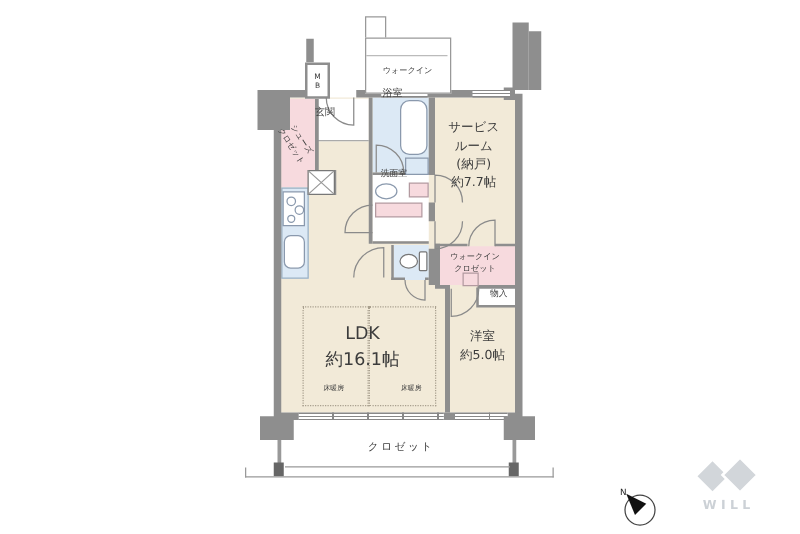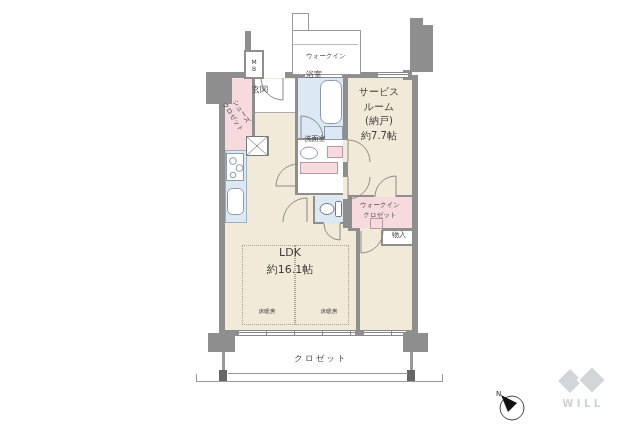--- a/index.html
+++ b/index.html
@@ -141,29 +141,31 @@
   <div class="line" style="left:228px;top:373px;width:180px;height:1px"></div>
   <div class="line" style="left:196px;top:381px;width:247px;height:1px"></div>
   <div class="line" style="left:196px;top:374px;width:1px;height:8px"></div>
   <div class="line" style="left:442px;top:374px;width:1px;height:8px"></div>
 
   <div class="lbl" style="left:242px;top:84px;width:36px;font-size:8px">玄関</div>
   <div class="lbl" style="left:212px;top:104px;width:50px;font-size:6.5px;line-height:1.6;transform:rotate(57deg)">シューズ
 クロゼット</div>
   <div class="lbl" style="left:299px;top:69px;width:30px;font-size:8px">浴室</div>
   <div class="lbl" style="left:298px;top:135px;width:34px;font-size:7px">洗面室</div>
-  <div class="lbl" style="left:346px;top:85px;width:66px;font-size:10px;line-height:1.45">サービス
+  <div class="lbl" style="left:346px;top:96px;width:66px;font-size:10px;line-height:1.45">サービス
 ルーム
 (納戸)
 約7.7帖</div>
   <div class="lbl" style="left:349px;top:201px;width:62px;font-size:6.5px;line-height:1.5">ウォークイン
 クロゼット</div>
   <div class="lbl" style="left:383px;top:231px;width:32px;font-size:7px">物入</div>
-  <div class="lbl" style="left:248px;top:245px;width:84px;font-size:11px;line-height:1.5">LDK
+  <div class="lbl" style="left:248px;top:257px;width:84px;font-size:14px;line-height:1.5">LDK
 約16.1帖</div>
+  <div class="lbl" style="left:356px;top:262px;width:60px;font-size:10px;line-height:1.5">洋室
+約5.0帖</div>
   <div class="lbl" style="left:252px;top:308px;width:30px;font-size:5.5px">床暖房</div>
   <div class="lbl" style="left:314px;top:308px;width:30px;font-size:5.5px">床暖房</div>
   <div class="lbl" style="left:278px;top:353px;width:86px;font-size:8.5px;letter-spacing:2px">クロゼット</div>
 
   <svg style="position:absolute;left:494px;top:387px" width="38" height="38" viewBox="0 0 38 38">
     <circle cx="18" cy="21" r="12" fill="none" stroke="#444" stroke-width="1"></circle>
     <path d="M7 8 L23 16 L14 25 Z" fill="#111"></path>
     <text x="2" y="9" font-size="7" fill="#222">N</text>
   </svg>
 

